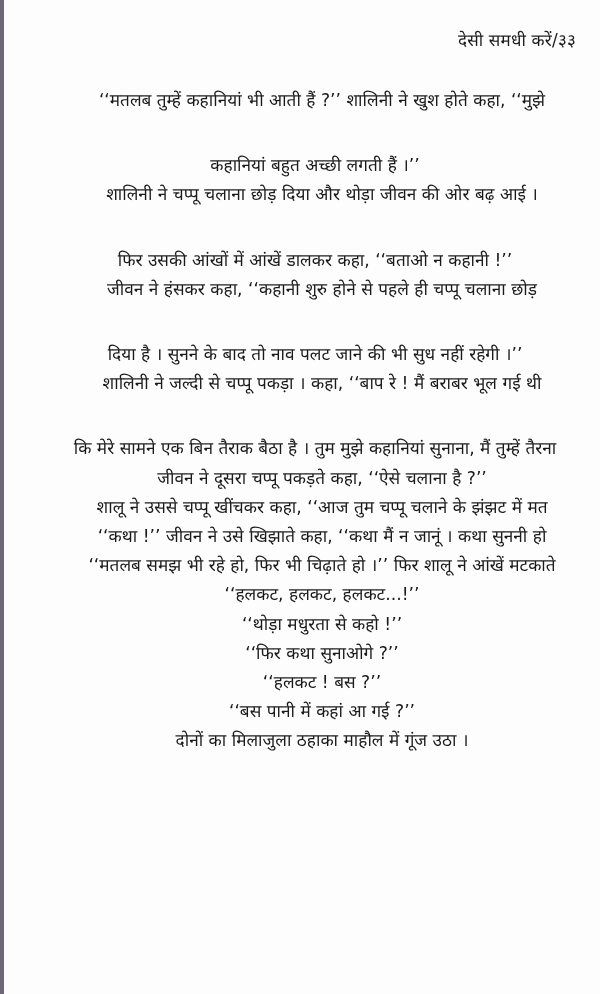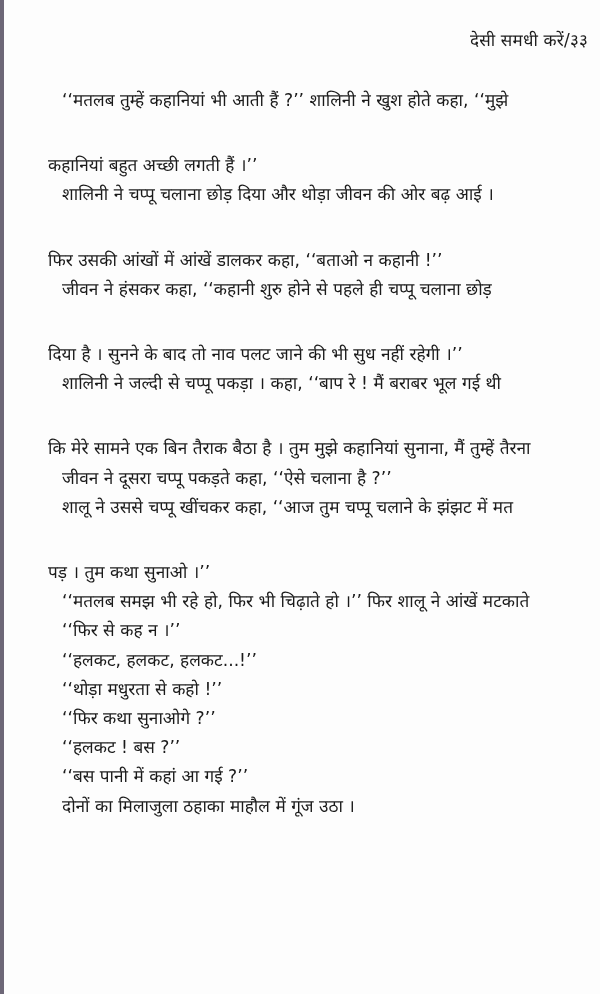--- a/index.html
+++ b/index.html
@@ -8,30 +8,30 @@
     background: #fdfdfd;
     position: relative;
     font-family: "DejaVu Sans", "Liberation Sans", sans-serif;
     color: #1a1a1a;
   }
   .edge-strip {
     position: absolute; left: 0; top: 0; width: 4px; height: 994px;
     background: #6d6777;
   }
   .running-header {
-    position: absolute; right: 12px; top: 28px;
+    position: absolute; right: 24px; top: 28px;
     font-size: 17px; letter-spacing: 0.2px;
     color: #1c1c1c;
   }
   .page-body {
     position: absolute; left: 62px; top: 86px; width: 520px;
     font-size: 17.2px;
     line-height: 29.2px;
   }
-  .line { display: block; white-space: nowrap; }
+  .line { display: block; white-space: nowrap; text-align: center; }
   .line.first { padding-left: 0; }
   .line.cont { margin-left: -14px; margin-top: 36px; }
 </style>
 </head>
 <body>
 
 <div class="edge-strip"></div>
 
 <div class="running-header">देसी समधी करें/३३</div>
 
@@ -39,22 +39,21 @@
   <span class="line first">‘‘मतलब तुम्हें कहानियां भी आती हैं ?’’ शालिनी ने खुश होते कहा, ‘‘मुझे</span>
   <span class="line cont">कहानियां बहुत अच्छी लगती हैं ।’’</span>
   <span class="line first">शालिनी ने चप्पू चलाना छोड़ दिया और थोड़ा जीवन की ओर बढ़ आई ।</span>
   <span class="line cont">फिर उसकी आंखों में आंखें डालकर कहा, ‘‘बताओ न कहानी !’’</span>
   <span class="line first">जीवन ने हंसकर कहा, ‘‘कहानी शुरु होने से पहले ही चप्पू चलाना छोड़</span>
   <span class="line cont">दिया है । सुनने के बाद तो नाव पलट जाने की भी सुध नहीं रहेगी ।’’</span>
   <span class="line first">शालिनी ने जल्दी से चप्पू पकड़ा । कहा, ‘‘बाप रे ! मैं बराबर भूल गई थी</span>
   <span class="line cont">कि मेरे सामने एक बिन तैराक बैठा है । तुम मुझे कहानियां सुनाना, मैं तुम्हें तैरना</span>
   <span class="line first">जीवन ने दूसरा चप्पू पकड़ते कहा, ‘‘ऐसे चलाना है ?’’</span>
   <span class="line first">शालू ने उससे चप्पू खींचकर कहा, ‘‘आज तुम चप्पू चलाने के झंझट में मत</span>
-  <span class="line cont">पड़ । तुम कथा सुनाओ ।’’</span>
+  <span class="line first">‘‘कथा !’’ जीवन ने उसे खिझाते कहा, ‘‘कथा मैं न जानूं । कथा सुननी हो</span>
   <span class="line first">‘‘मतलब समझ भी रहे हो, फिर भी चिढ़ाते हो ।’’ फिर शालू ने आंखें मटकाते</span>
-  <span class="line first">‘‘फिर से कह न ।’’</span>
   <span class="line first">‘‘हलकट, हलकट, हलकट...!’’</span>
   <span class="line first">‘‘थोड़ा मधुरता से कहो !’’</span>
   <span class="line first">‘‘फिर कथा सुनाओगे ?’’</span>
   <span class="line first">‘‘हलकट ! बस ?’’</span>
   <span class="line first">‘‘बस पानी में कहां आ गई ?’’</span>
   <span class="line first">दोनों का मिलाजुला ठहाका माहौल में गूंज उठा ।</span>
 </div>
 
 </body></html>

